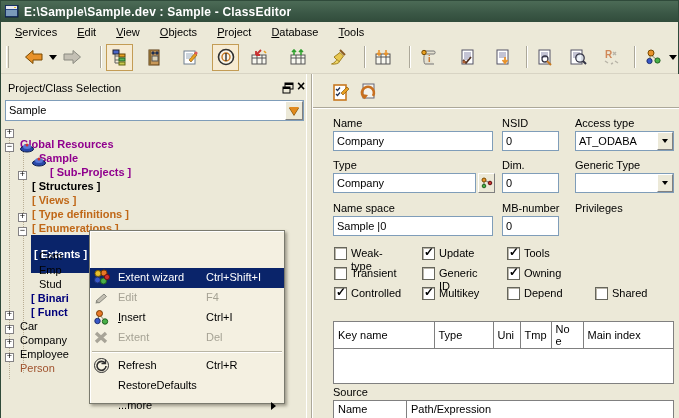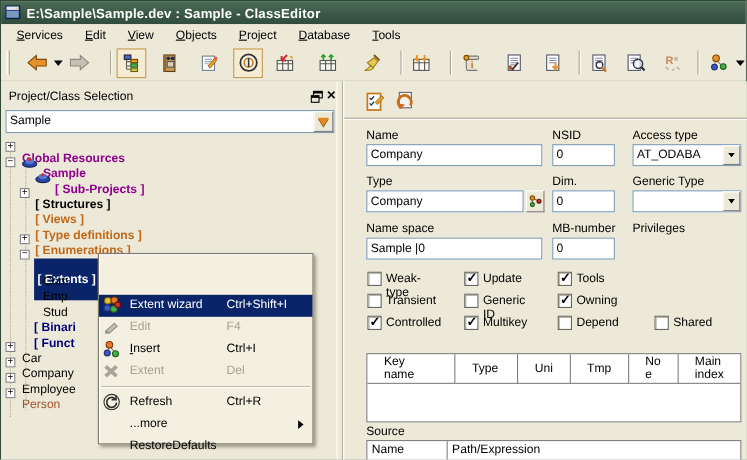--- a/index.html
+++ b/index.html
@@ -73,21 +73,21 @@
   .combo .tri { width:0; height:0; border-left:3px solid transparent; border-right:3px solid transparent; border-top:4px solid #000; }
   .browse-btn { position:absolute; width:17px; height:20px; background:#ECE9D8; border:1px solid #fff; border-right-color:#808080; border-bottom-color:#808080; display:flex; align-items:center; justify-content:center; }
   
   .cbitem { position:absolute; height:14px; line-height:13px; }
   .cb { position:absolute; left:0; top:0; width:13px; height:13px; background:#fff; border:1px solid #66665C; box-shadow:inset 1px 1px 0 #B9B5A8; }
   .cb.checked::after { content:"\2713"; position:absolute; left:1px; top:-2px; font-size:12px; font-weight:bold; color:#000; }
   .cblabel { position:absolute; left:17px; top:0; }
   
   #keytable { position:absolute; left:20px; top:247px; width:341px; height:63px; background:#fff; border:1px solid #808080; }
   #keytable table { border-collapse:collapse; width:100%; font-size:11px; }
-  #keytable th, #keytable td { border:1px solid #808080; border-top:none; font-weight:normal; text-align:left; padding:1px 15px; height:15px; }
+  #keytable th, #keytable td { border:1px solid #808080; border-top:none; font-weight:normal; text-align:left; padding:1px 4px; height:15px; }
   #keytable th:first-child, #keytable td:first-child { border-left:none; }
   #keytable th:last-child, #keytable td:last-child { border-right:none; }
   #keytable tr.data td { border-bottom:none; border-left:none; border-right:none; }
   .cellcb { position:relative; display:inline-block; width:12px; height:12px; background:#fff; border:1px solid #444; vertical-align:middle; }
   .cellcb.checked::after { content:"\2713"; position:absolute; left:0px; top:-3px; font-size:12px; font-weight:bold; }
   
   #src-label { position:absolute; left:20px; top:312px; }
   #srctable { position:absolute; left:20px; top:326px; width:341px; height:19px; background:#fff; border:1px solid #808080; overflow:hidden; }
   #srctable .hcell { position:absolute; top:0; height:18px; padding:2px 4px; border-right:1px solid #808080; }
   
@@ -528,25 +528,25 @@
     <div class="cmi">
       <svg class="mico" viewBox="0 0 17 17">
         <circle cx="8.5" cy="8.5" r="7" fill="#F8F4E4" stroke="#303030"></circle>
         <path d="M12 6 a4.5 4.5 0 1 0 1 3" fill="none" stroke="#303030" stroke-width="1.6"></path>
         <path d="M12.5 2.5 v4 h-4" fill="none" stroke="#303030" stroke-width="1.4"></path>
       </svg>
       <span class="mlabel">Refresh</span>
       <span class="mshort">Ctrl+R</span>
     </div>
     <div class="cmi">
+      <span class="mlabel">RestoreDefaults</span>
+    </div>
+    <div class="cmi">
       <span class="mlabel">...more</span>
       <span class="marrow"></span>
-    </div>
-    <div class="cmi">
-      <span class="mlabel">RestoreDefaults</span>
     </div>
     <div class="cmi">
       <span class="mlabel">...nav</span>
       <span class="marrow"></span>
     </div>
   </div>
 
 </div>
 
 </body></html>

